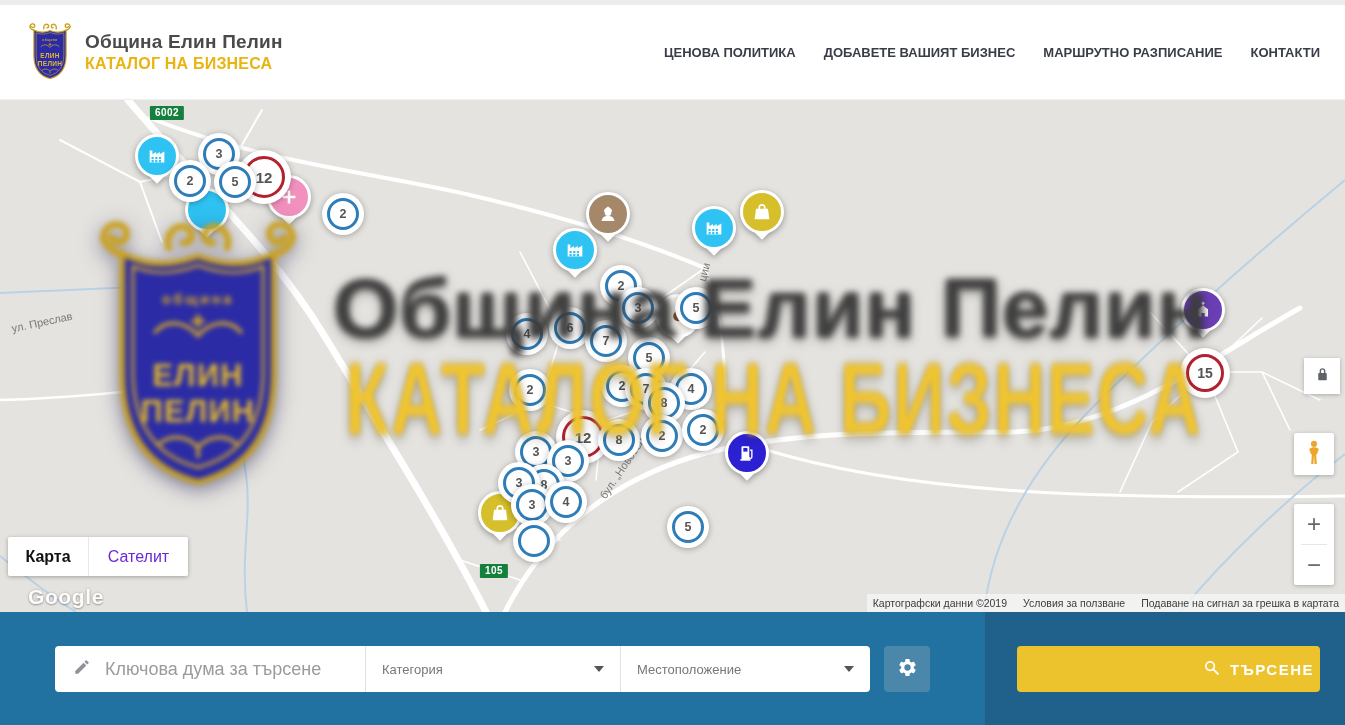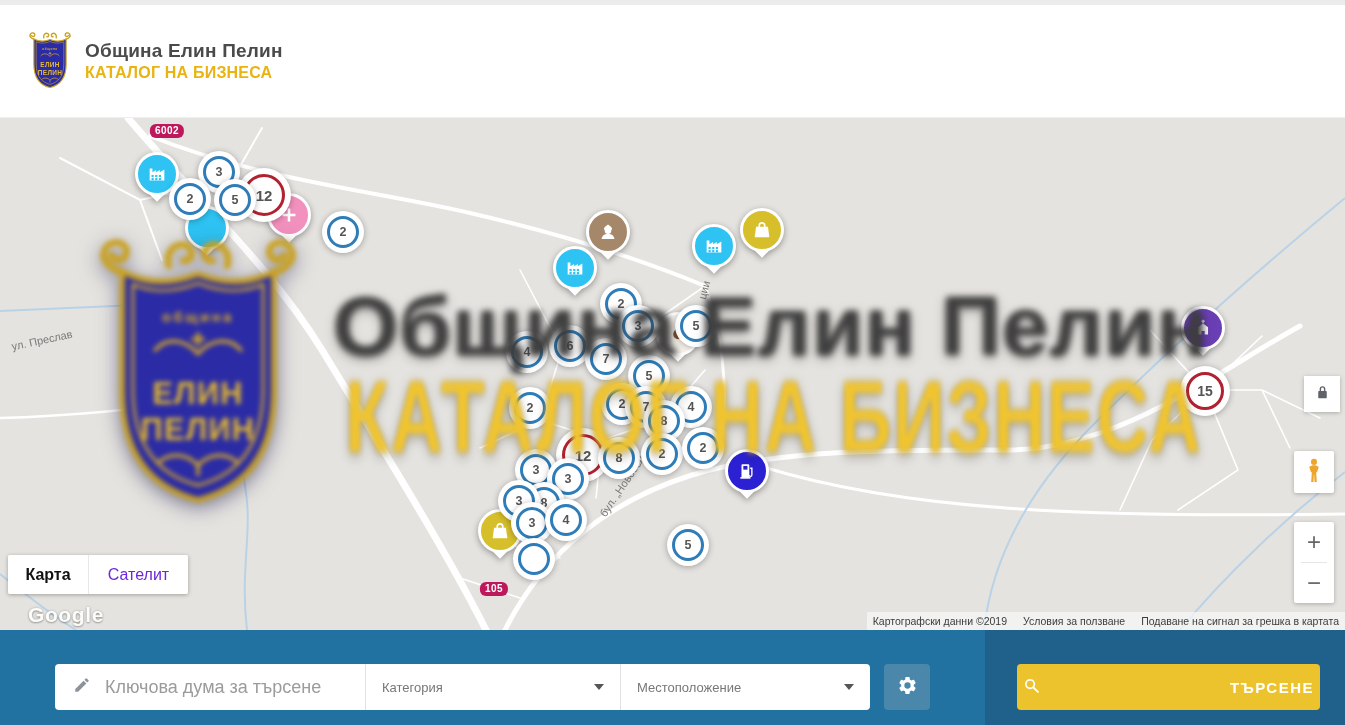--- a/index.html
+++ b/index.html
@@ -1,32 +1,32 @@
 <!DOCTYPE html>
 <html><head>
 <meta charset="utf-8">
 <style>
   html,body{margin:0;padding:0;background:#fff;}
   .page{position:relative;width:1345px;height:725px;overflow:hidden;background:#fff;
         font-family:"Liberation Sans",sans-serif;}
   
   .topstrip{height:5px;background:#ececec;}
-  header{position:relative;height:113px;box-sizing:border-box;display:flex;align-items:center;
+  header{position:relative;height:95px;box-sizing:border-box;display:flex;align-items:center;
          justify-content:space-between;padding:0 25px 0 26px;background:#fff;border-bottom:1px solid #efefef;}
   .brand{display:flex;align-items:center;gap:11px;cursor:pointer;}
   .logo svg{width:48px;height:62px;display:block;}
   .t1{font-size:19px;font-weight:bold;color:#4a4a4a;letter-spacing:.2px;}
   .t2{font-size:16px;font-weight:bold;color:#e9b411;margin-top:2px;letter-spacing:.2px;}
   nav{display:flex;gap:28px;align-items:center;}
   .nav-item{font-size:13px;font-weight:bold;color:#393d47;text-decoration:none;cursor:pointer;white-space:nowrap;}
   
   .map{position:relative;width:1345px;height:512px;background:#e5e3df;overflow:hidden;cursor:grab;}
   .roads{position:absolute;left:0;top:0;z-index:1;}
-  .roadbadge{position:absolute;z-index:2;transform:translate(-50%,-50%);background:#be185d;color:#fff;
-             font-size:10px;font-weight:bold;padding:1px 5px 2px;border-radius:6px;letter-spacing:.5px;}
+  .roadbadge{position:absolute;z-index:2;transform:translate(-50%,-50%);background:#15803d;color:#fff;
+             font-size:10px;font-weight:bold;padding:1px 5px 2px;border-radius:1px;letter-spacing:.5px;}
   .streetlabel{position:absolute;z-index:2;color:#787878;font-size:11px;white-space:nowrap;}
   .markers{position:absolute;inset:0;z-index:20;}
   
   .cluster{position:absolute;width:42px;height:42px;margin:-21px 0 0 -21px;background:#fff;border-radius:50%;
            box-shadow:0 1px 6px rgba(0,0,0,.3);cursor:pointer;}
   .cluster .ring{position:absolute;inset:5px;border:3px solid #2e7cb8;border-radius:50%;
                  display:flex;align-items:center;justify-content:center;}
   .cluster .num{font-size:12.5px;font-weight:bold;color:#555;}
   .cluster.red .ring{border-color:#b2212f;}
   .cluster.big{width:54px;height:54px;margin:-27px 0 0 -27px;}
@@ -84,21 +84,21 @@
   .f-key input::placeholder{color:#9b9b9b;}
   .f-sel{border-left:1px solid #e2e2e2;justify-content:space-between;padding:0 16px;cursor:pointer;
          color:#777;font-size:13px;}
   .f-cat{width:255px;}
   .f-loc{width:250px;}
   .caret{width:0;height:0;border-left:5px solid transparent;border-right:5px solid transparent;border-top:6px solid #555;}
   .gear{position:absolute;left:884px;top:34px;width:46px;height:46px;background:#4b87ab;border:none;border-radius:4px;
         display:flex;align-items:center;justify-content:center;cursor:pointer;z-index:2;}
   .searchbtn{position:absolute;left:32px;top:34px;width:303px;height:46px;background:#edc32d;border:none;
              border-radius:4px;color:#fff;font-size:15px;font-weight:bold;letter-spacing:1.5px;cursor:pointer;
-             display:flex;align-items:center;justify-content:space-between;gap:10px;font-family:inherit;}
+             display:flex;align-items:center;justify-content:flex-end;gap:10px;font-family:inherit;}
 </style>
 </head>
 <body>
 
 <div class="page">
   <div class="topstrip"></div>
 
   <header>
     <div class="brand">
       <span class="logo">
@@ -122,20 +122,26 @@
    <path d="M55 172 C65 163 78 166 85 174 C92 166 105 163 115 172"></path>
    <path d="M85 174 v8"></path>
  </g>
 </svg>
         </span>
       <div class="titles">
         <div class="t1">Община Елин Пелин</div>
         <div class="t2">КАТАЛОГ НА БИЗНЕСА</div>
       </div>
     </div>
+    <nav>
+        <a class="nav-item">ЦЕНОВА ПОЛИТИКА</a>
+        <a class="nav-item">ДОБАВЕТЕ ВАШИЯТ БИЗНЕС</a>
+        <a class="nav-item">МАРШРУТНО РАЗПИСАНИЕ</a>
+        <a class="nav-item">КОНТАКТИ</a>
+      </nav>
   </header>
 
   <div class="map">
     <svg class="roads" width="1345" height="512" viewBox="0 0 1345 512">
       <g stroke="#ffffff" fill="none" stroke-linecap="round">
         <path stroke-width="7" d="M128 0 C200 85 272 150 322 232 C372 314 442 425 486 512"></path>
         <path stroke-width="4" d="M150 18 C260 62 370 72 470 95 C565 117 645 143 705 168"></path>
         <path stroke-width="5" d="M505 512 C545 432 612 382 692 357 C782 330 900 332 1010 332 C1120 330 1215 255 1300 208"></path>
         <path stroke-width="3" d="M705 168 C722 215 728 268 722 320"></path>
         <path stroke-width="3" d="M760 348 C900 392 1080 400 1345 396"></path>

